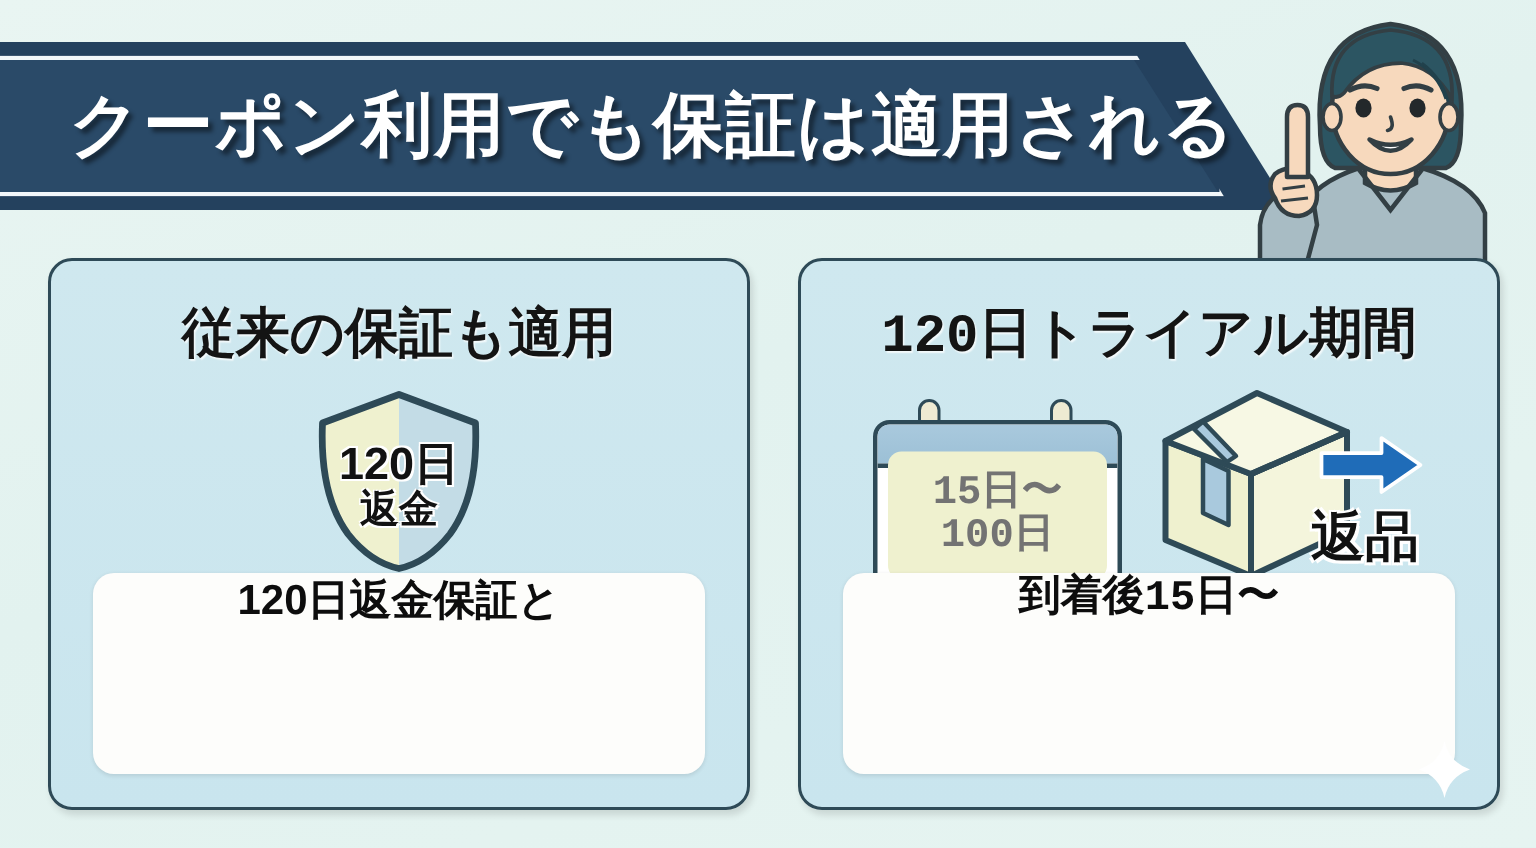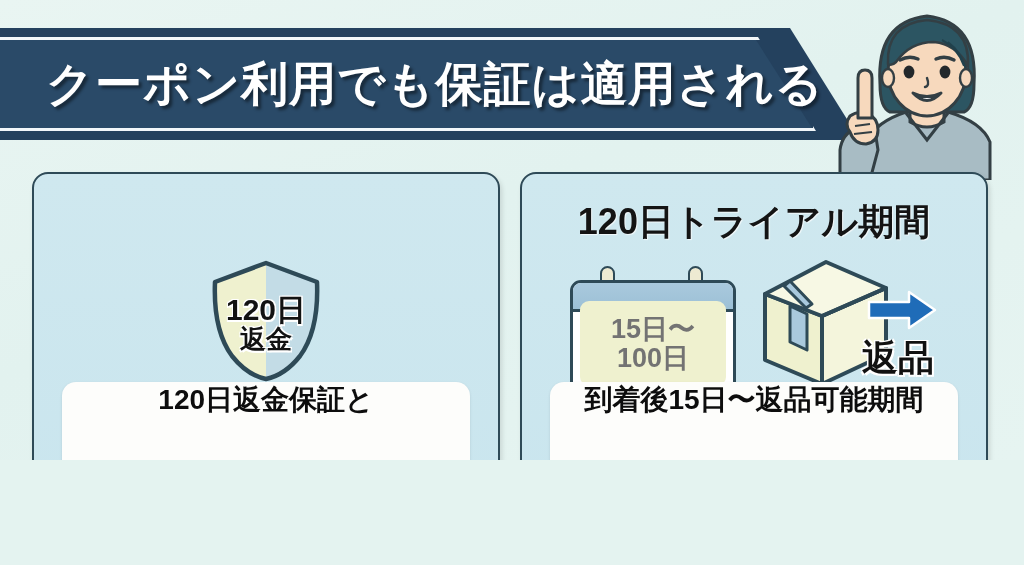--- a/index.html
+++ b/index.html
@@ -10,21 +10,21 @@
     width: 1024px;
     height: 565px;
     overflow: hidden;
     font-family: "Liberation Sans", sans-serif;
     background: #e4f3f0;
   }
 
   #stage {
     position: relative;
     width: 1024px;
-    height: 460px;
+    height: 565px;
     background: linear-gradient(160deg, #e9f5f2 0%, #e2f2ef 45%, #e6f4f1 100%);
     overflow: hidden;
   }
 
   
   .banner-wrap {
     position: absolute;
     left: 0;
     top: 28px;
     width: 860px;
@@ -86,21 +86,21 @@
     position: absolute;
     top: 172px;
     height: 368px;
     background: linear-gradient(180deg, #cfe8ef 0%, #c9e5ee 100%);
     border: 2px solid #2e4a57;
     border-radius: 16px;
     box-sizing: border-box;
     box-shadow: 2px 3px 5px rgba(0,0,0,0.12);
   }
   #card-left  { left: 32px;  width: 468px; }
-  #card-right { left: 520px; width: 468px; }
+  #card-right { left: 532px; width: 468px; font-family: Liberation Mono, monospace; }
 
   .card-title {
     position: absolute;
     top: 24px;
     left: 0;
     width: 100%;
     text-align: center;
     font-size: 36px;
     font-weight: bold;
     color: #141414;
@@ -310,20 +310,21 @@
       <path d="M20 132 Q14 124 20 116 Q28 110 38 114 Q48 118 48 130 Q48 142 36 144 Q24 144 20 132 Z" fill="#f7d9bd" stroke="#333f44" stroke-width="3"></path>
 
       <path d="M28 118 L28 78 Q28 70 35 70 Q42 70 42 78 L42 118 Z" fill="#f7d9bd" stroke="#333f44" stroke-width="3" stroke-linejoin="round"></path>
       <path d="M25 126 L40 124" fill="none" stroke="#333f44" stroke-width="2"></path>
       <path d="M24 134 L42 132" fill="none" stroke="#333f44" stroke-width="2"></path>
     </svg>
   </div>
 
   <div class="card" id="card-left">
 
+    <div class="card-title">従来の保証も適用</div>
 
     <div class="shields">
 
       <div class="shield">
         <svg viewBox="0 0 118 122" width="118" height="122">
           <defs>
             <clipPath id="shieldClipA">
               <path d="M59 3 L110 22 Q112 70 93 96 Q78 115 59 119 Q40 115 25 96 Q6 70 8 22 Z"></path>
             </clipPath>
           </defs>
@@ -387,21 +388,20 @@
         <svg viewBox="0 0 70 40" width="70" height="40">
           <path d="M2 12 L42 12 L42 2 L68 20 L42 38 L42 28 L2 28 Z" fill="#1f6cb8" stroke="#ffffff" stroke-width="2.5" stroke-linejoin="round"></path>
         </svg>
       </div>
 
       <div class="return-label">返品</div>
     </div>
 
     <div class="desc-box">
       <div class="desc-line">到着後15日〜</div>
-      <div class="desc-line">返品可能期間</div>
     </div>
 
     <div class="sparkle">
       <svg viewBox="0 0 34 38" width="34" height="38">
         <path d="M17 0 Q20 14 34 19 Q20 24 17 38 Q14 24 0 19 Q14 14 17 0 Z" fill="#ffffff"></path>
       </svg>
     </div>
 
   </div>
 

